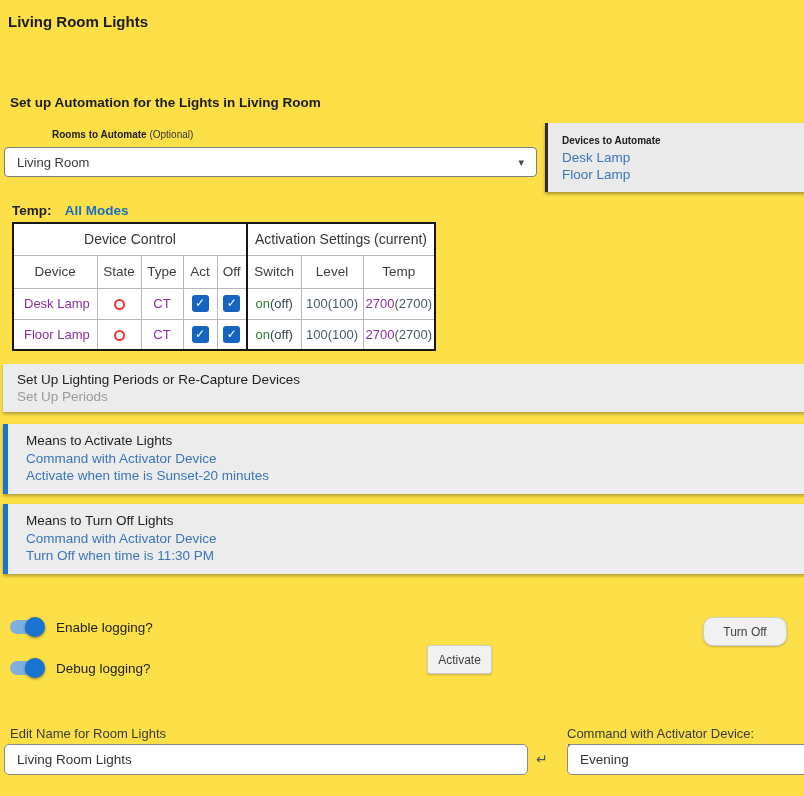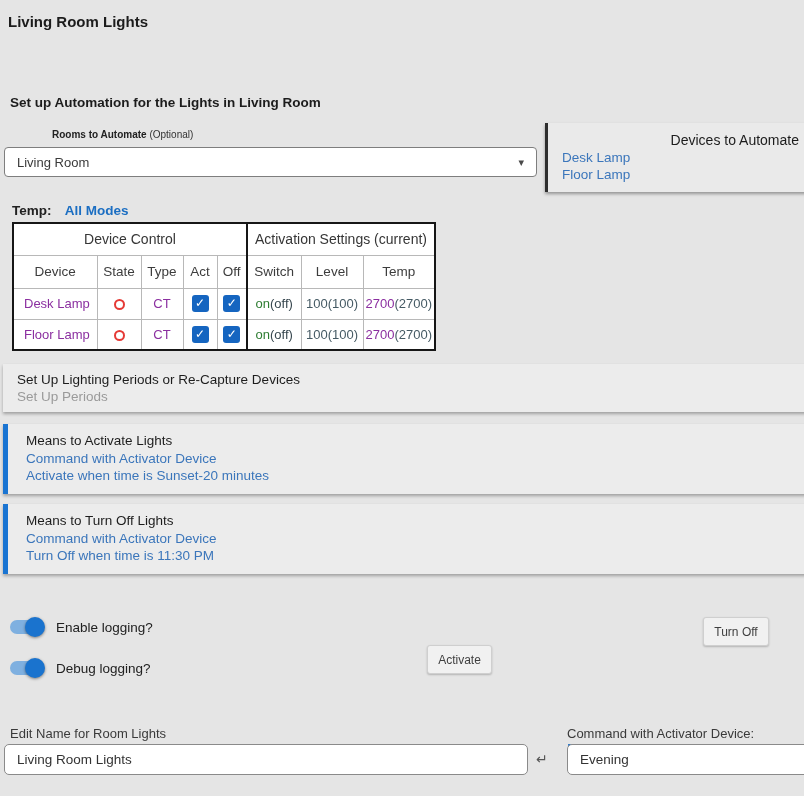--- a/index.html
+++ b/index.html
@@ -1,18 +1,18 @@
 <!DOCTYPE html>
 <html><head>
 <meta charset="utf-8">
 <style>
   * { margin:0; padding:0; box-sizing:border-box; }
   html,body { background:#fff; }
   #app {
-    position:relative; width:804px; height:796px; background:#e5e5e5;
+    position:relative; width:804px; height:796px; background:#fde047;
     font-family:"Liberation Sans", sans-serif; overflow:hidden; color:#212121;
   }
   .abs { position:absolute; }
 
   
   .page-title { left:8px; top:13px; font-size:15px; font-weight:bold; color:#1c1c1c; }
   .subtitle   { left:10px; top:95px; font-size:13.5px; font-weight:bold; color:#1c1c1c;text-align:center; }
 
   
   .rooms-label { left:4px; top:129px; font-size:10px; color:#212121;padding-left:48px; }
@@ -26,21 +26,21 @@
   }
   .select-caret { font-size:11px; color:#4a4a4a; }
 
   
   .devices-panel {
     left:545px; top:123px; width:266px; min-height:69px;
     background:#eaeaea; border-left:3px solid #2e2e2e;
     box-shadow:0 2px 3px rgba(0,0,0,.35);
     padding:9px 12px 9px 14px;
   }
-  .devices-panel .panel-title { font-size:14px; font-weight:normal; color:#1c1c1c; line-height:17px;text-align:right; }
+  .devices-panel .panel-title { font-size:10px; font-weight:bold; color:#1c1c1c; line-height:17px; }
   .devices-panel .dev-link { display:block; font-size:13.5px; color:#3b76bb; line-height:17px; cursor:pointer; }
 
   
   .mode-row { left:12px; top:203px; font-size:13.5px; font-weight:bold; }
   .mode-row .mode-label { color:#212121; margin-right:10px; }
   .mode-row .mode-link { color:#1b6ec2; cursor:pointer; }
 
   
   .devtable { left:12px; top:222px; border-collapse:collapse; background:#fff; border:2px solid #161616;padding-left:12px; }
   .devtable th, .devtable td { border:1px solid #b8b8b8; text-align:center; vertical-align:middle; }
@@ -83,21 +83,21 @@
   .tog1-label { left:56px; top:620px; } .tog2-label { left:56px; top:661px; }
 
   
   .btn {
     background:#f1f1f1; border:1px solid #cfcfcf; border-radius:3px;
     box-shadow:0 1px 2px rgba(0,0,0,.22); font-size:12px; color:#3f3f3f;
     display:flex; align-items:center; justify-content:center; cursor:pointer;
     font-family:"Liberation Sans", sans-serif;
   }
   .btn-activate { left:427px; top:645px; width:65px; height:29px; }
-  .btn-turnoff  { left:703px; top:617px; width:66px; height:29px; }
+  .btn-turnoff  { left:703px; top:617px; width:84px; height:29px;border-radius:10px; }
 
   
   .field-label { font-size:13px; color:#3a3a3a; }
   .name-label { left:10px; top:726px; }
   .text-input {
     height:31px; border:1px solid #8a8a8a; border-radius:5px; background:#fff;
     padding:0 12px; font-size:13.5px; color:#333; font-family:"Liberation Sans", sans-serif;
   }
   .name-input { left:4px; top:744px; width:524px; }
   .enter-icon { left:536px; top:751px; font-size:14px; color:#555; }

